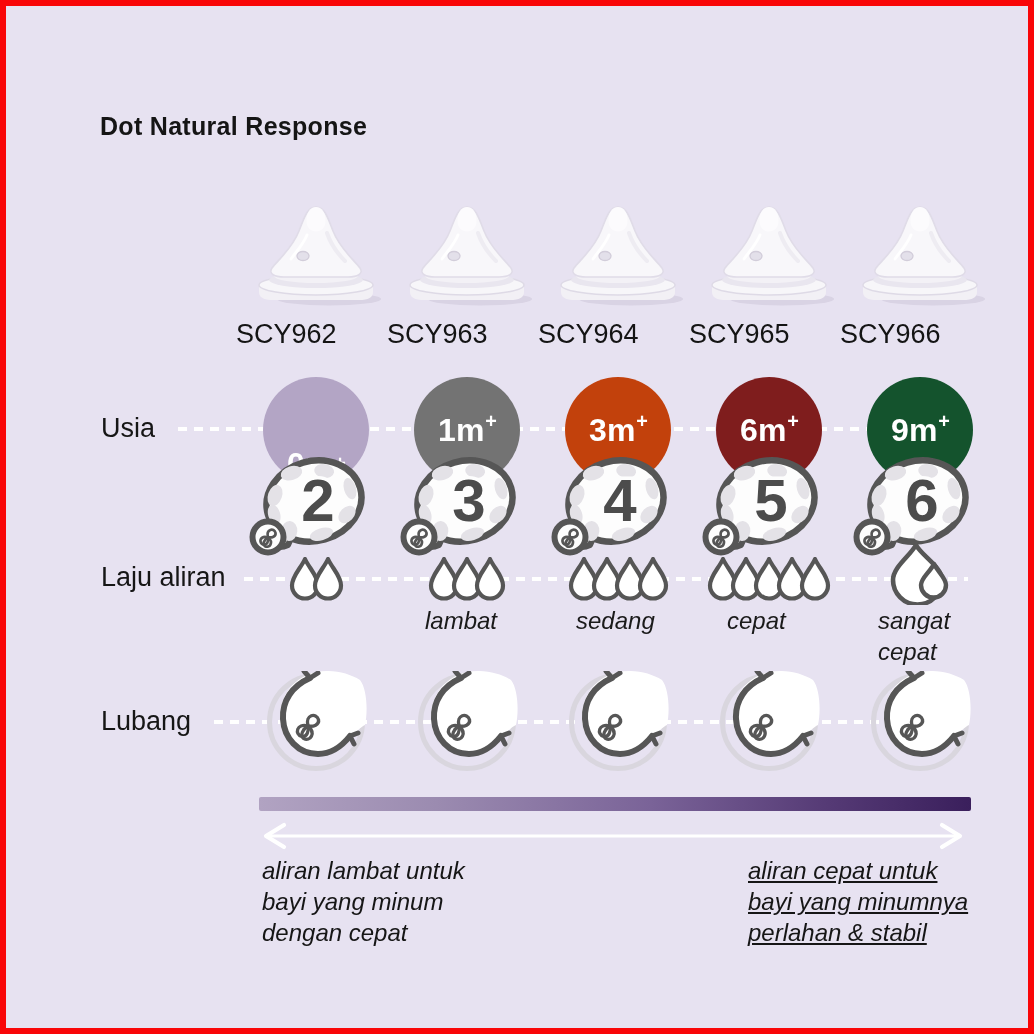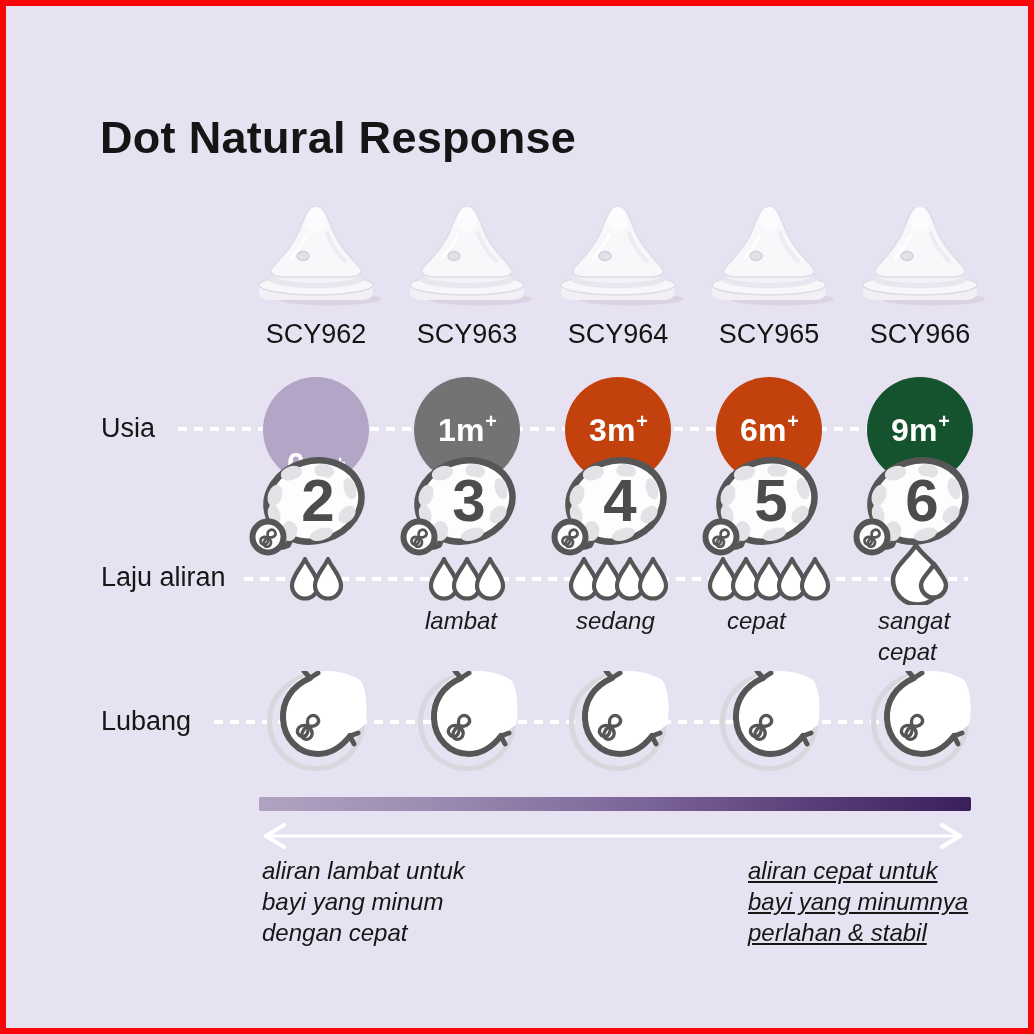--- a/index.html
+++ b/index.html
@@ -1,36 +1,36 @@
 <!DOCTYPE html>
 <html><head>
 <meta charset="utf-8">
 <style>
   html,body { margin:0; padding:0; }
   .canvas {
     position:relative; width:1034px; height:1034px; box-sizing:border-box;
     background:#e7e2f1; border:6px solid #f90608; overflow:hidden;
     font-family:"Liberation Sans","DejaVu Sans",sans-serif; color:#1a1a1a;
   }
-  .title { position:absolute; left:94px; top:106px; font-size:45px; font-weight:700; color:#151515; letter-spacing:.3px; }
+  .title { position:absolute; left:94px; top:106px; font-size:25px; font-weight:700; color:#151515; letter-spacing:.3px; }
 
   .row-label { position:absolute; font-size:27px; color:#161616; z-index:2; }
   .row-label.age  { left:95px; top:407px; }
   .row-label.flow { left:95px; top:556px; }
   .row-label.hole { left:95px; top:700px; }
 
   .dash { position:absolute; height:4px; z-index:1;
     background:repeating-linear-gradient(90deg,#ffffff 0 9px, rgba(255,255,255,0) 9px 16px); }
   .dash.age  { left:172px; top:421px; width:790px; }
   .dash.flow { left:238px; top:571px; width:724px; }
   .dash.hole { left:208px; top:714px; width:754px; }
 
   .column { position:absolute; top:195px; width:160px; height:585px; z-index:2; }
   .teat-slot   { position:absolute; top:0; left:50%; transform:translateX(-50%); }
-  .model { position:absolute; top:118px; width:100%; text-align:center; font-size:27px; color:#141414; }
+  .model { position:absolute; top:118px; width:100%; text-align:left; font-size:27px; color:#141414; }
   .age-circle { position:absolute; top:176px; left:50%; transform:translateX(-50%);
     width:106px; height:106px; border-radius:50%; display:flex; align-items:center; justify-content:center;
     color:#ffffff; font-weight:700; font-size:32px; }
   .age-plus { font-size:.62em; position:relative; top:-.42em; left:1px; }
   .nipple-slot { position:absolute; top:250px; left:50%; margin-left:-72px; }
   .drops { position:absolute; top:352px; left:0; width:100%; height:52px;
     display:flex; justify-content:center; align-items:flex-end; }
   .drops svg + svg { margin-left:-11px; }
   .flow-label { position:absolute; top:404px; left:38px; font-size:24px; font-style:italic;
     line-height:31px; white-space:pre-line; color:#1a1a1a; }
@@ -263,21 +263,21 @@
     <ellipse cx="75" cy="84" rx="57" ry="10" fill="#f7f6f9" stroke="#dedae6" stroke-width="1.5"></ellipse>
     <ellipse cx="75" cy="79" rx="47" ry="8" fill="#e9e6ef"></ellipse>
     <ellipse cx="75" cy="75" rx="42" ry="7" fill="#f3f1f6"></ellipse>
     <path d="M75 6 C67 6 64 14 58 30 C51 48 36 60 31 67 C27 73 34 76 43 76 L107 76 C116 76 123 73 119 67 C114 60 99 48 92 30 C86 14 83 6 75 6 Z" fill="#f8f7fa" stroke="#e0dce8" stroke-width="1.6"></path>
     <path d="M75 6 C69 6 65.5 12 65.5 19.5 C65.5 26.5 69.5 30.5 75 30.5 C80.5 30.5 84.5 26.5 84.5 19.5 C84.5 12 81 6 75 6 Z" fill="#fcfbfd"></path>
     <path d="M66 34 C62 44 54 52 50 58" stroke="#ffffff" stroke-width="3" fill="none" stroke-linecap="round" opacity="0.9"></path>
     <ellipse cx="62" cy="55" rx="6" ry="4.5" fill="#e3e0ea" stroke="#d2cdda" stroke-width="1.3"></ellipse>
     <path d="M86 32 C90 44 98 54 104 60" stroke="#eeecf2" stroke-width="4" fill="none" stroke-linecap="round"></path>
   </svg></div>
     <div class="model">SCY965</div>
-    <div class="age-circle" style="background: #c2410c;">
+    <div class="age-circle" style="background: #7f1d1d;">
       <span class="age-num">6m</span>
           <span class="age-plus">+</span>
     </div>
     <div class="nipple-slot"><svg width="124" height="106" viewBox="0 0 124 106">
     <path d="M30 70 C38 64 48 66 53 74 L44 94 C36 98 26 96 21 88 Z" fill="#fdfdfd" stroke="#565656" stroke-width="6" stroke-linejoin="round"></path>
     <g transform="rotate(-16 70 50)">
       <ellipse cx="70" cy="50" rx="48" ry="40" fill="#fdfdfd" stroke="#565656" stroke-width="6.5"></ellipse>
       <g fill="#e4e2e7">
         <ellipse cx="34" cy="34" rx="7" ry="11" transform="rotate(35 34 34)"></ellipse>
         <ellipse cx="56" cy="17" rx="11" ry="7"></ellipse>

